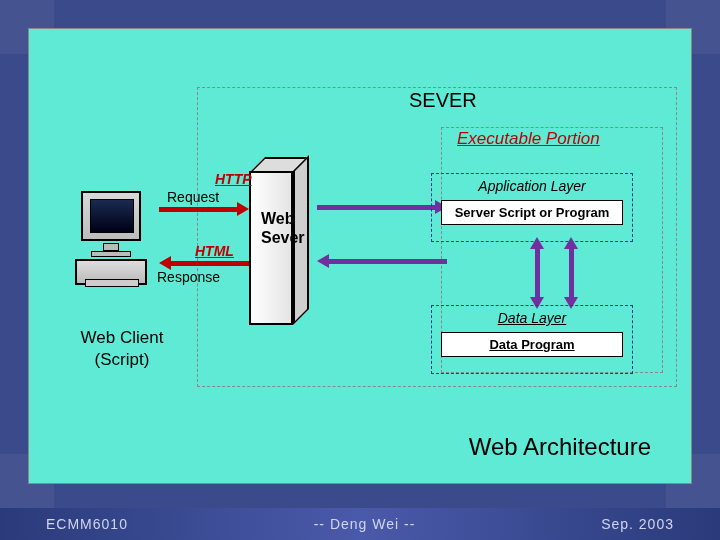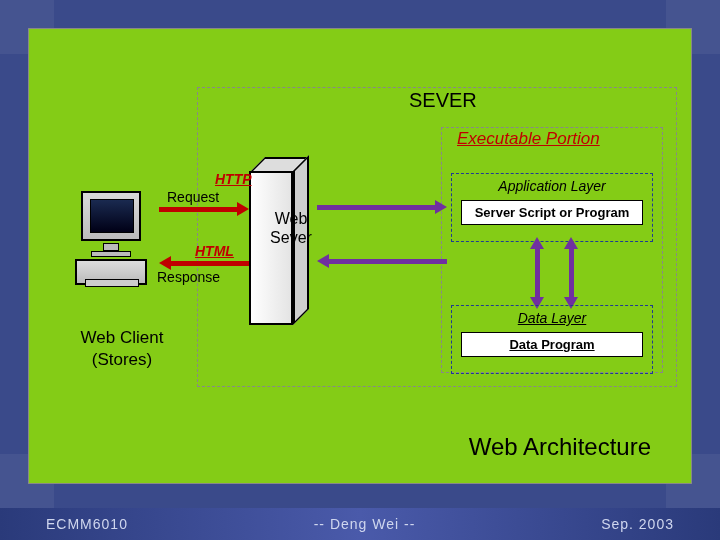--- a/index.html
+++ b/index.html
@@ -11,21 +11,21 @@
     background: #3a4a8a;
     position: relative;
     overflow: hidden;
   }
   .slide {
     position: absolute;
     left: 28px;
     top: 28px;
     width: 664px;
     height: 456px;
-    background: #84cc16;
+    background: #5eead4;
     border: 1px solid #888;
   }
   .sever-region {
     position: absolute;
     left: 168px;
     top: 58px;
     width: 480px;
     height: 300px;
     border: 1px dashed #888;
   }
@@ -102,21 +102,21 @@
   .server-side {
     position:absolute; left:44px; top:0; width:16px; height:154px;
     background:#cfcfcf;
     border:2px solid #000;
     transform: skewY(-45deg);
     transform-origin: top left;
     top:14px;
   }
   .server-label {
     position:absolute; left:232px; top:180px; width:60px;
-    text-align:center; font-size:16px; font-weight:normal; color:#000;
+    font-size:16px; font-weight:bold; color:#000;
     line-height:1.2;
   }
   
   .arrow {
     position:absolute;
     height:0;
   }
   .arrow .shaft { position:absolute; height:5px; top:-2.5px; left:0; right:10px; }
   .arrow .head  { position:absolute; right:0; top:-7px; width:0; height:0; border-top:7px solid transparent; border-bottom:7px solid transparent; }
   .arrow.red .shaft { background:#c00000; }
@@ -143,21 +143,21 @@
   .vconn::before { top:-10px; border-bottom:12px solid #7030a0; }
   .vconn::after  { bottom:-10px; border-top:12px solid #7030a0; }
 
   
   .lbl { position:absolute; font-size:14px; }
   .lbl.red { color:#c00000; font-weight:bold; text-decoration:underline; font-style:italic; }
 
   
   .app-box, .data-box {
     position:absolute;
-    left:422px;
+    left:402px;
     width:202px;
     border:1.5px dashed #1f3a93;
     padding:4px 0 8px 0;
     text-align:center;
   }
   .app-box { top:144px; }
   .data-box { top:276px;text-decoration:underline; }
   .inner-box {
     margin: 6px auto 8px auto;
     width: 182px;
@@ -233,21 +233,21 @@
     <div class="monitor">
         <div class="screen"></div>
       </div>
     <div class="mstand"></div>
       <div class="mbase"></div>
     <div class="tower"></div>
       <div class="kb"></div>
   </div>
   <div class="client-label">
     <span>Web Client</span><br>
-    <span>(Stores)</span>
+    <span>(Script)</span>
   </div>
 
   <div class="server-box">
     <div class="server-top"></div>
     <div class="server-side"></div>
     <div class="server-front"></div>
   </div>
   <div class="server-label">
     <span>Web</span><br>
     <span>Sever</span>

